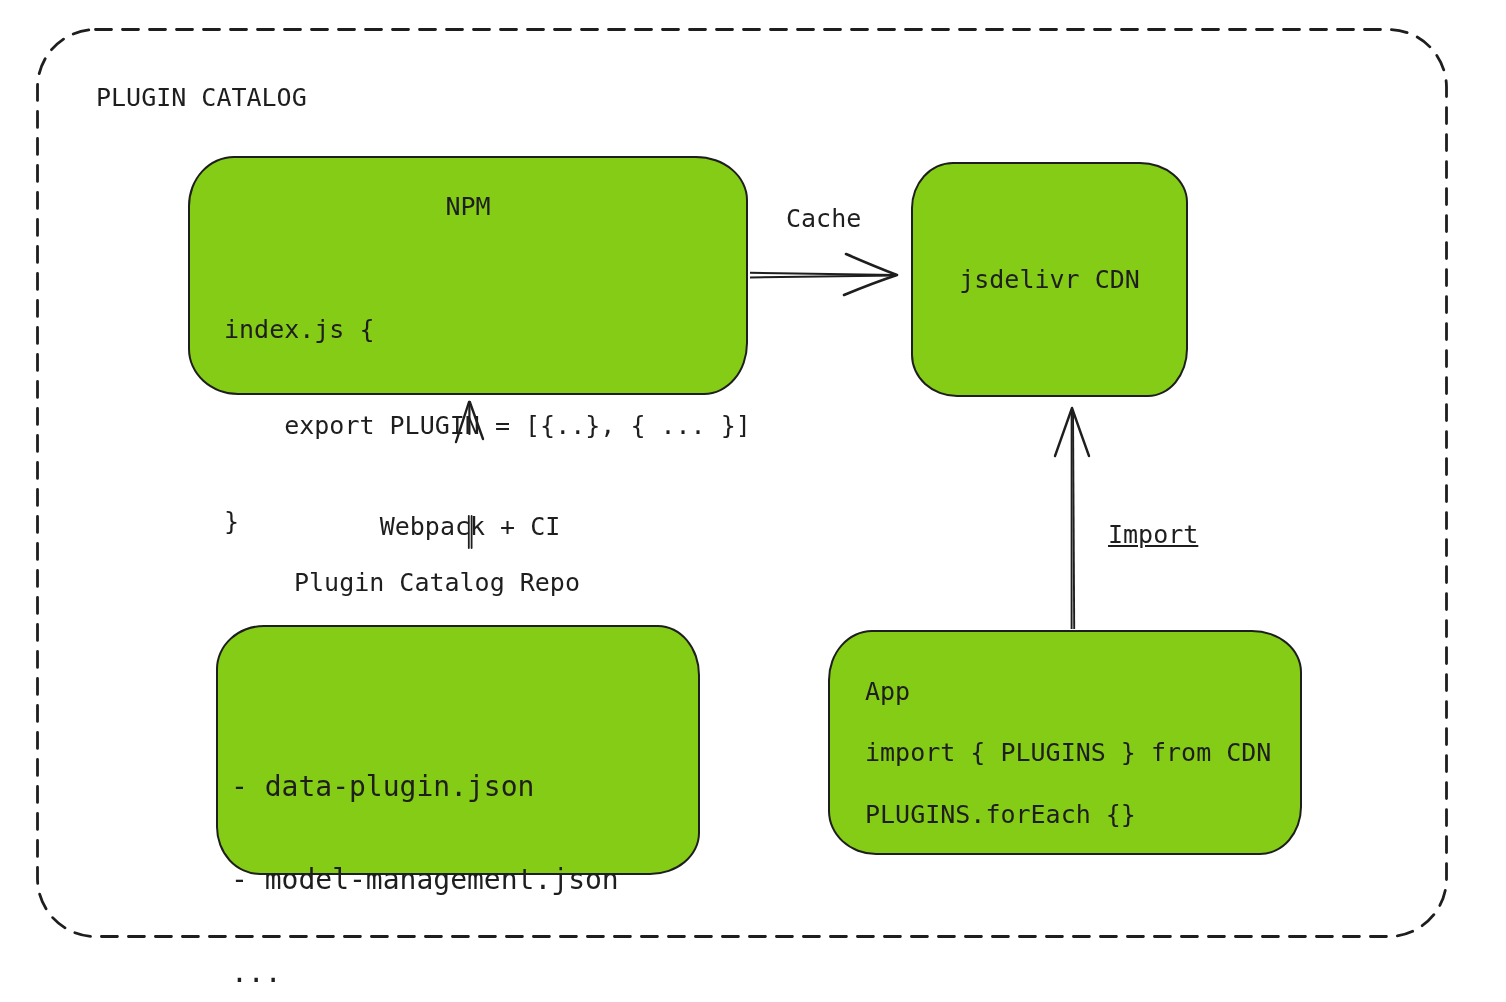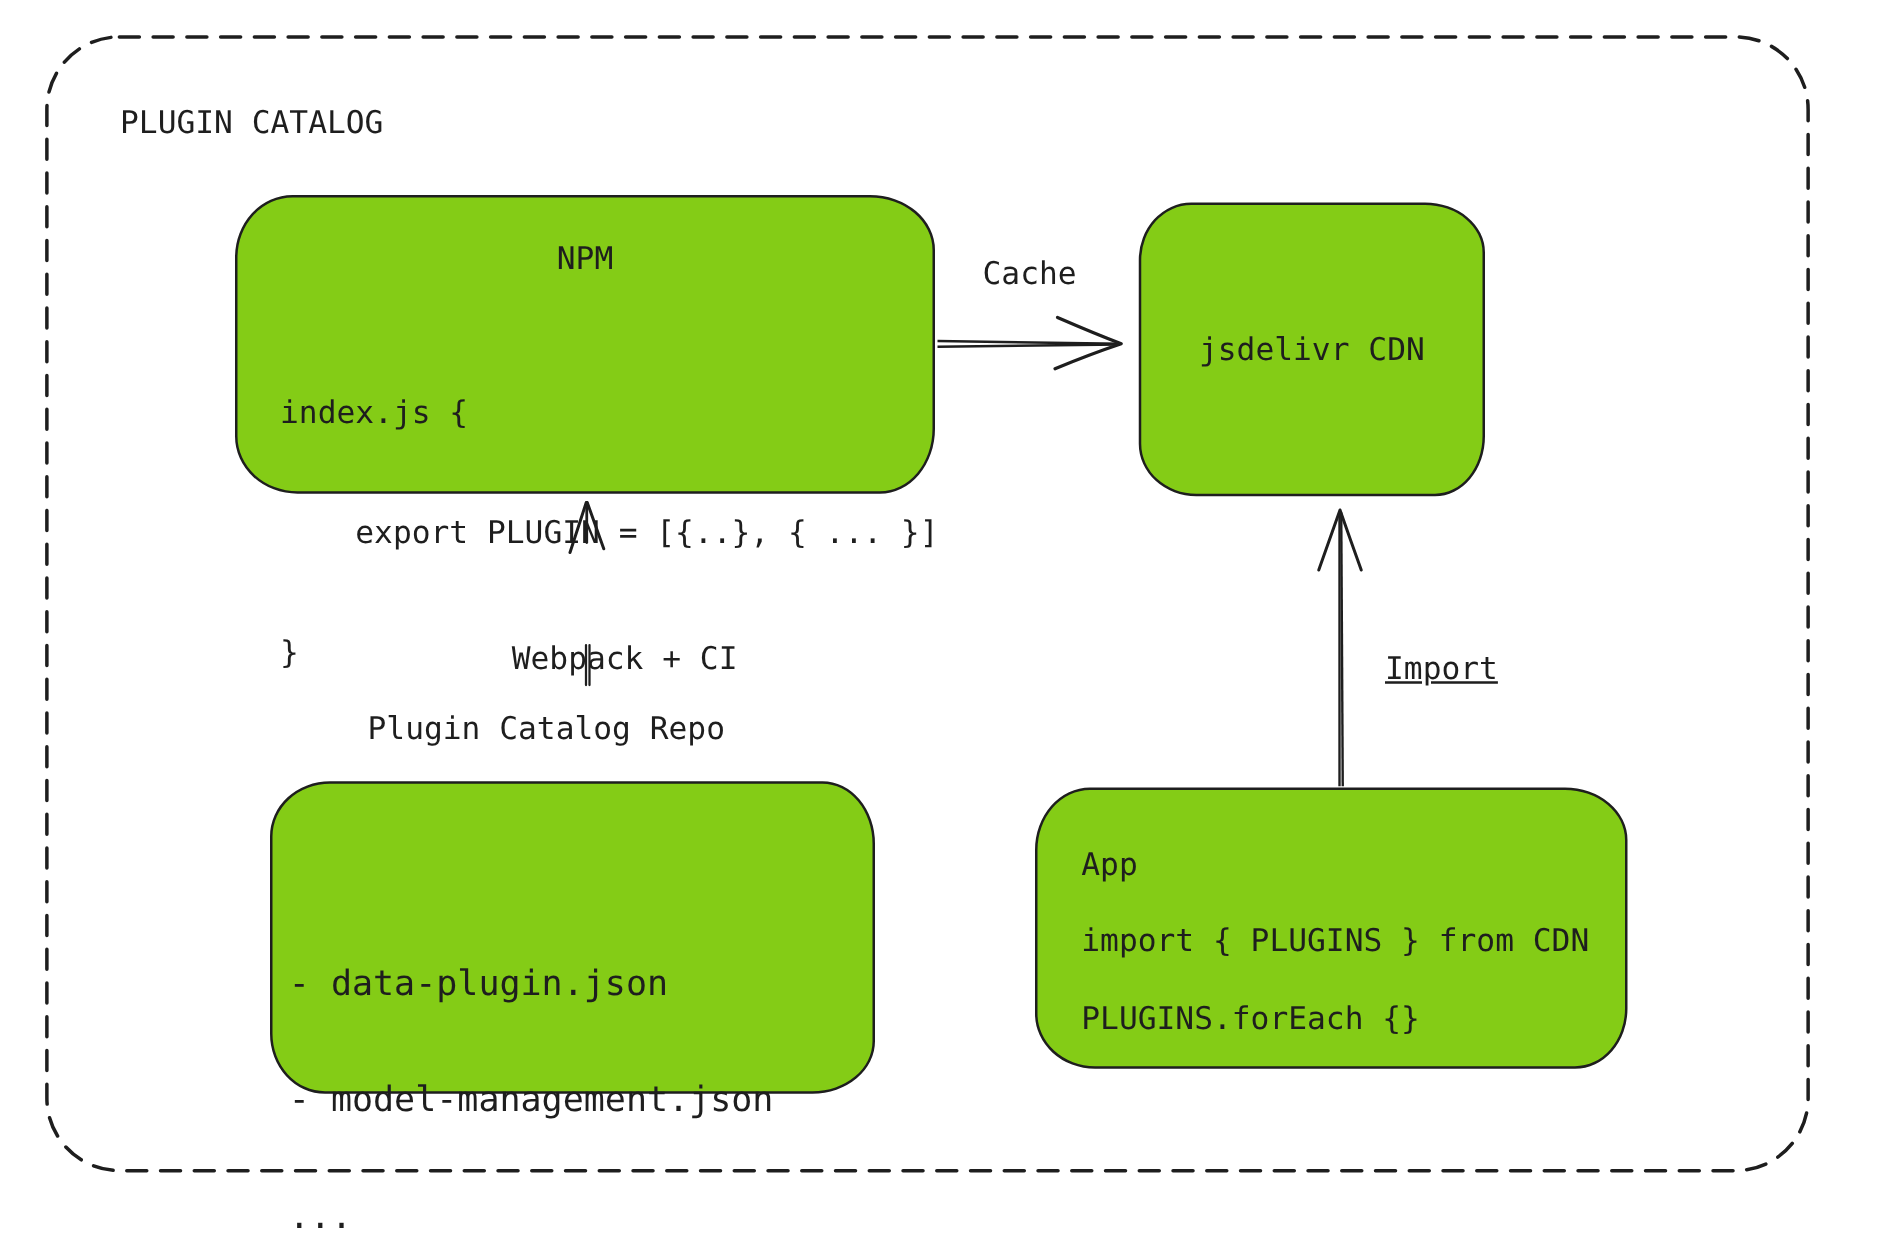--- a/index.html
+++ b/index.html
@@ -51,21 +51,21 @@
     left: 0; top: 0; width: 100%; height: 100%;
     display: flex; align-items: center; justify-content: center;
   }
   .code-line { white-space: pre; }
   .npm-code { left: 34px; top: 92px; font-size: 25px; line-height: 32px; }
   .repo-files { left: 13px; top: 82px; font-size: 28px; line-height: 31px; }
   .app-title { left: 35px; top: 45px; }
   .app-code1 { left: 35px; top: 106px; }
   .app-code2 { left: 35px; top: 168px; }
   .label-cache  { left: 786px; top: 204px; }
-  .label-build  { left: 350px; top: 449px; width: 240px; text-align: right; line-height: 31px; }
+  .label-build  { left: 350px; top: 449px; width: 240px; text-align: center; line-height: 31px; }
   .label-repo   { left: 287px; top: 568px; width: 300px; text-align: center; }
   .label-import { left: 1108px; top: 520px; text-decoration: underline; }
   .title-main   { left: 96px;  top: 83px; }
   svg { display: block; }
 </style>
 </head>
 <body>
 
 <div class="canvas">
 

